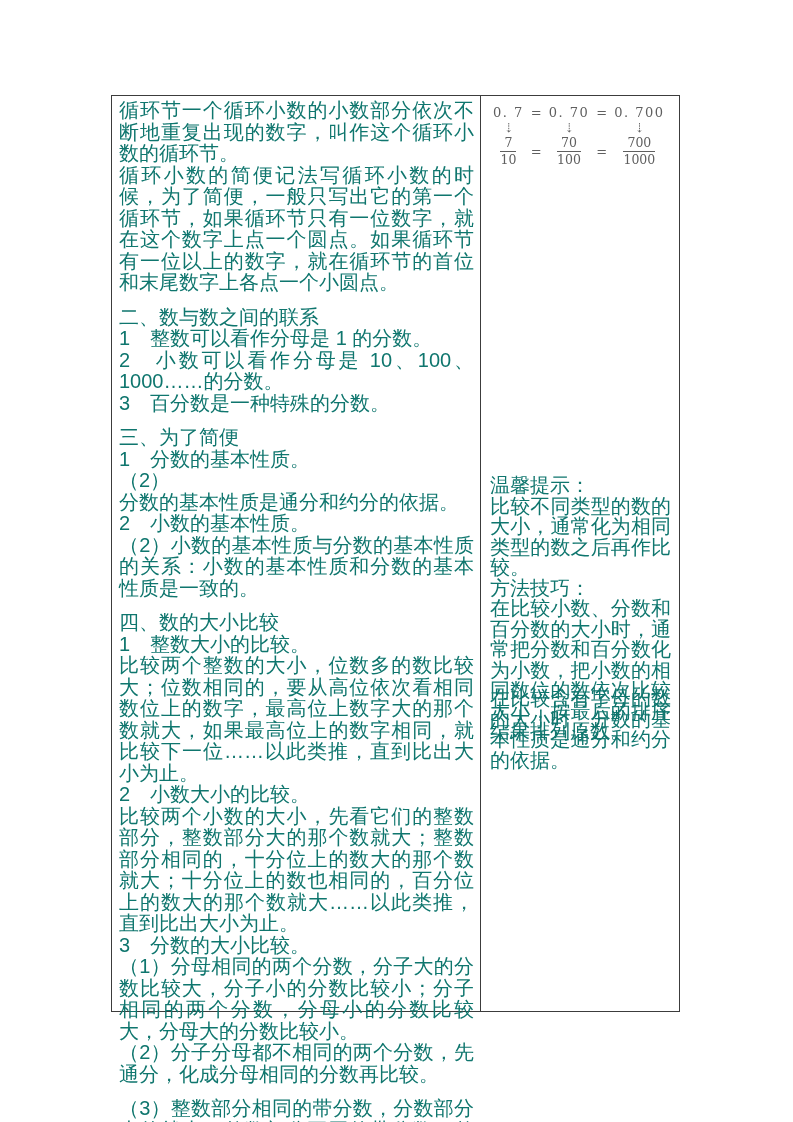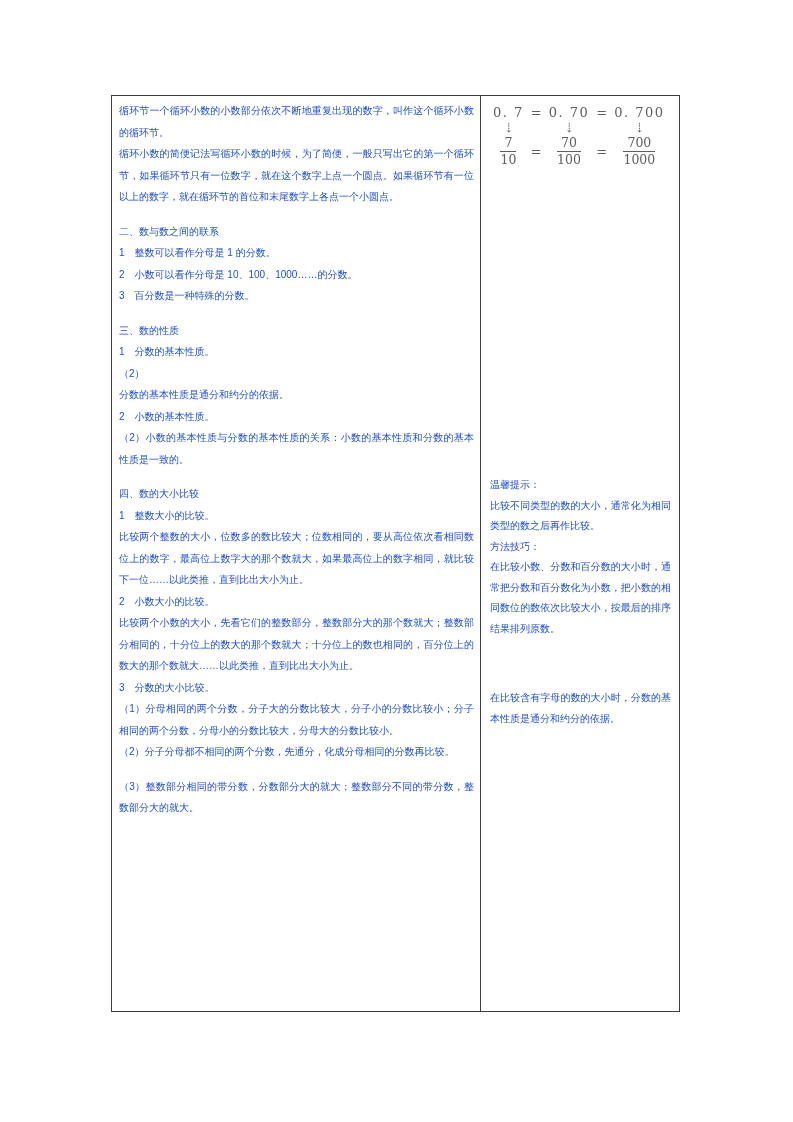--- a/index.html
+++ b/index.html
@@ -23,23 +23,23 @@
   .cell-left{
     width:369px;
     border-right:1.5px solid #3c3c3c;
     padding:4px 6px 0 7px;
   }
   .cell-right{
     flex:1;
     position:relative;
   }
   .para{
-    font-size:10px;
+    font-size:20px;
     line-height:21.5px;
-    color:#1d4ed8;
+    color:#0f766e;
     text-align:justify;
     text-justify:inter-ideograph;
     font-weight:500;
   }
   .para.blank{height:13px;}
   .cell-right .rblock{
     position:absolute;
     left:0;right:0;
     padding:0 8px 0 9px;
   }
@@ -91,21 +91,21 @@
   <div class="doc-table">
     <div class="cell cell-left" id="leftCell">
         <div class="para">循环节一个循环小数的小数部分依次不断地重复出现的数字，叫作这个循环小数的循环节。</div>
         <div class="para">循环小数的简便记法写循环小数的时候，为了简便，一般只写出它的第一个循环节，如果循环节只有一位数字，就在这个数字上点一个圆点。如果循环节有一位以上的数字，就在循环节的首位和末尾数字上各点一个小圆点。</div>
         <div class="para blank"></div>
         <div class="para">二、数与数之间的联系</div>
         <div class="para">1　整数可以看作分母是 1 的分数。</div>
         <div class="para">2　小数可以看作分母是 10、100、1000……的分数。</div>
         <div class="para">3　百分数是一种特殊的分数。</div>
         <div class="para blank"></div>
-        <div class="para">三、数的性质</div>
+        <div class="para">三、为了简便</div>
         <div class="para">1　分数的基本性质。</div>
         <div class="para">（2）</div>
         <div class="para">分数的基本性质是通分和约分的依据。</div>
         <div class="para">2　小数的基本性质。</div>
         <div class="para">（2）小数的基本性质与分数的基本性质的关系：小数的基本性质和分数的基本性质是一致的。</div>
         <div class="para blank"></div>
         <div class="para">四、数的大小比较</div>
         <div class="para">1　整数大小的比较。</div>
         <div class="para">比较两个整数的大小，位数多的数比较大；位数相同的，要从高位依次看相同数位上的数字，最高位上数字大的那个数就大，如果最高位上的数字相同，就比较下一位……以此类推，直到比出大小为止。</div>
         <div class="para">2　小数大小的比较。</div>

